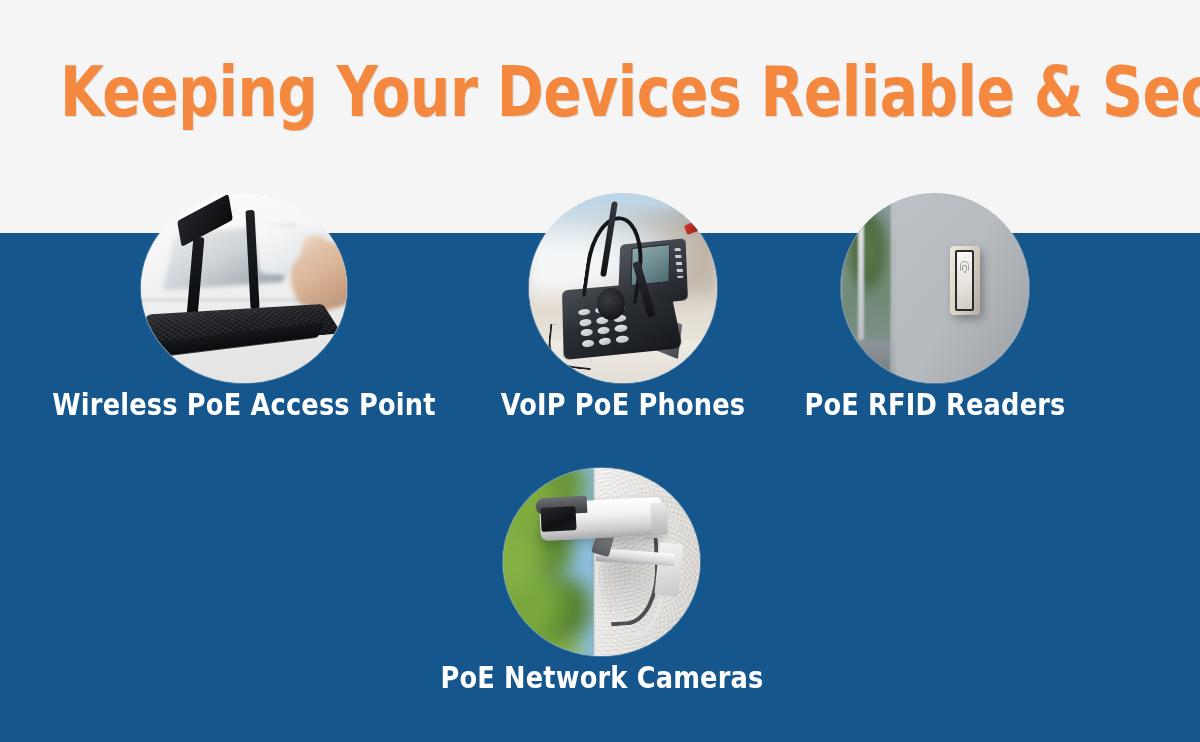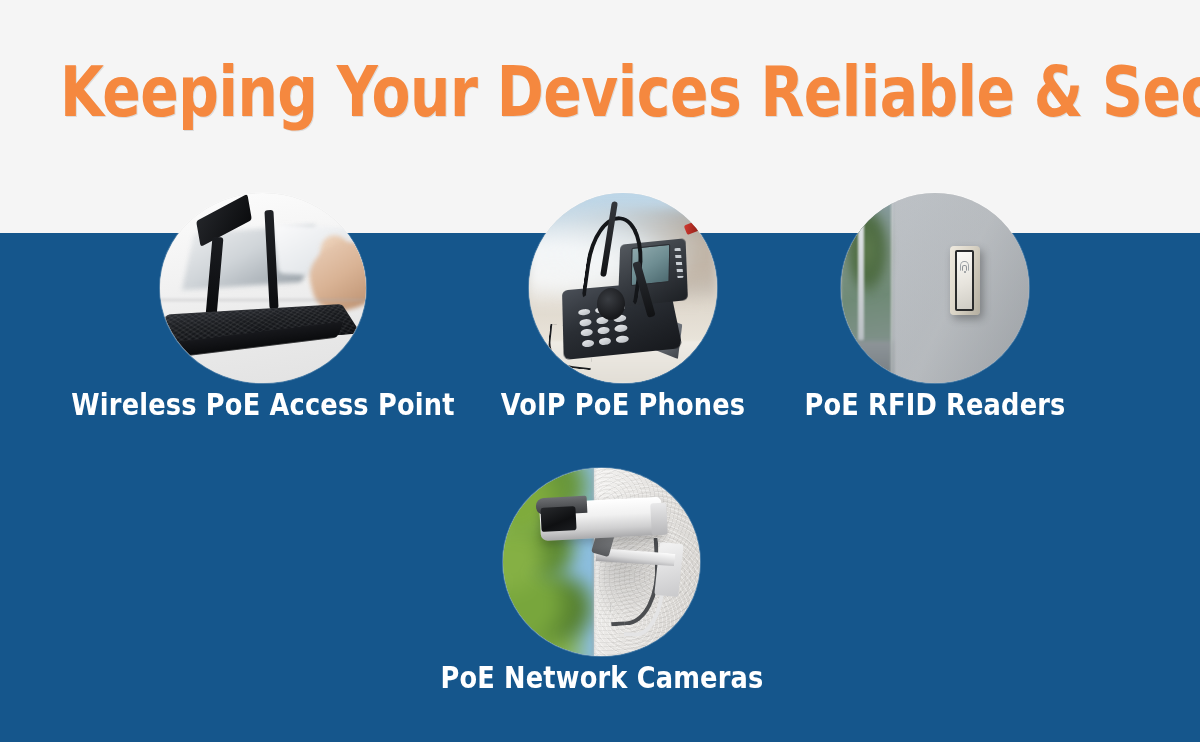--- a/index.html
+++ b/index.html
@@ -515,21 +515,21 @@
 </style>
 </head>
 <body>
 
 <div id="banner">
 
   <div id="blue-band"></div>
 
   <h1 id="headline">Keeping Your Devices Reliable &amp; Secure</h1>
 
-  <div class="item" style="left:160px; top:193px; width:206px;">
+  <div class="item" style="left:141px; top:193px; width:206px;">
     <div class="circle" style="width:206px; height:190px;">
       <div class="art">
         <div class="rt-bg"></div>
         <div class="rt-laptop"></div>
         <div class="rt-pad"></div>
         <div class="rt-thumb"></div>
         <div class="rt-hand"></div>
         <div class="rt-deskline"></div>
         <div class="rt-ant1-top"></div>
         <div class="rt-ant1"></div>

